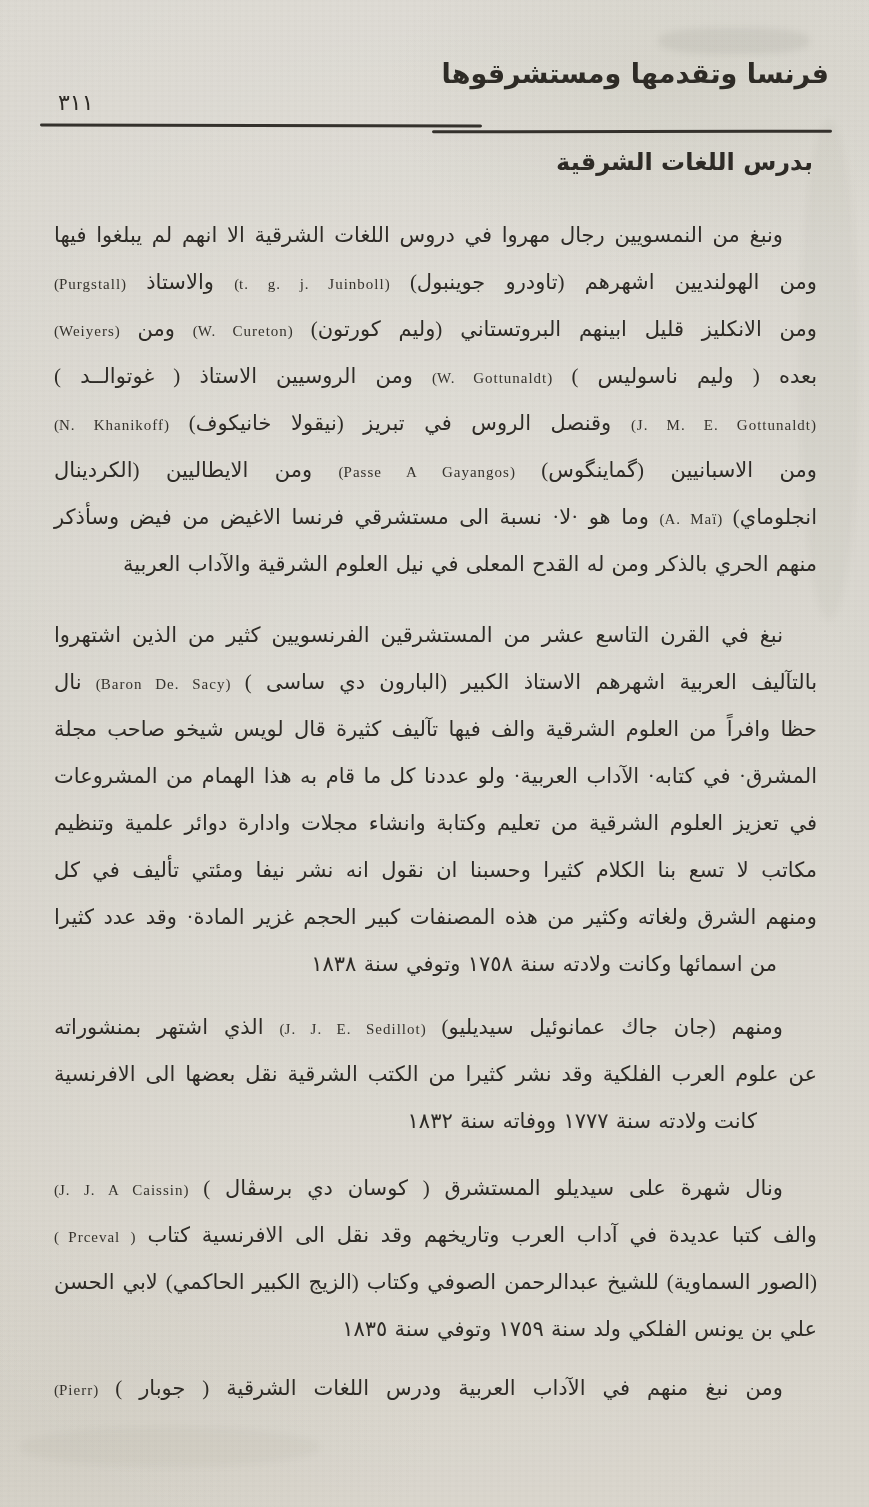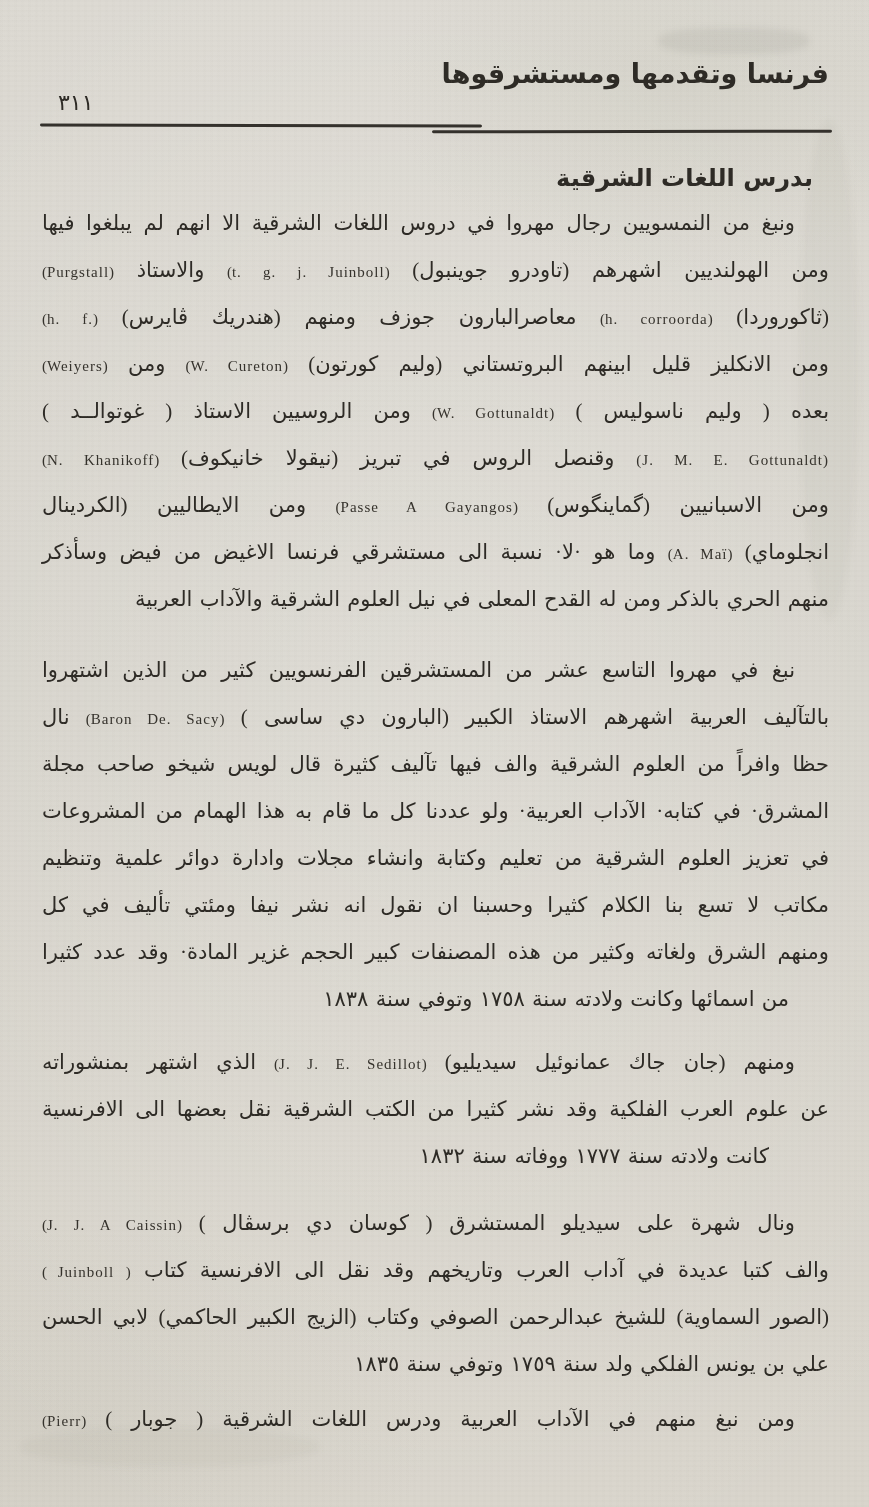--- a/index.html
+++ b/index.html
@@ -30,27 +30,27 @@
 
   .header-row{position:absolute;top:58px;left:40px;right:40px;height:48px;}
   .pageno{position:absolute;left:18px;top:8px;font-size:22px;letter-spacing:2px;font-family:"DejaVu Sans",sans-serif;margin-top:24px;}
   .title{position:absolute;left:0;right:0;top:0;text-align:right;font-size:27px;font-weight:bold;font-family:"DejaVu Sans",sans-serif;}
 
   .rule{position:absolute;background:#34312c;height:3px;border-radius:2px;}
   .rule.left{top:124px;left:40px;width:442px;transform:rotate(0.12deg);}
   .rule.right{top:130px;left:432px;width:400px;transform:rotate(-0.1deg);}
 
   .section-heading{
-    position:absolute;top:164px;right:56px;
+    position:absolute;top:148px;right:56px;
     font-size:24px;font-weight:bold;direction:rtl;
     font-family:"DejaVu Sans",sans-serif;
   }
 
   .body-text{position:absolute;top:200px;left:42px;right:40px;direction:rtl;}
-  .para{margin:0;}
+  .para{margin:12px;}
   .para.p2{margin-top:24px;}
   .para.p3{margin-top:16px;}
   .para.p4{margin-top:20px;}
   .para.p5{margin-top:8px;}
   .line{
     height:47px;line-height:47px;font-size:21px;
     text-align:justify;text-align-last:justify;-moz-text-align-last:justify;
     word-spacing:2px;white-space:nowrap;
   }
   .line.first{padding-right:34px;}
@@ -79,49 +79,48 @@
 <div class="rule left"></div>
 <div class="rule right"></div>
 
 <div class="section-heading">بدرس اللغات الشرقية</div>
 
 <div class="body-text">
 
   <div class="para p1">
     <div class="line first">ونبغ من النمسويين رجال مهروا في دروس اللغات الشرقية الا انهم لم يبلغوا فيها</div>
     <div class="line">ومن الهولنديين اشهرهم (تاودرو جوينبول) <span class="lat" dir="ltr">(t. g. j. Juinboll)</span> والاستاذ <span class="lat" dir="ltr">(Purgstall)</span></div>
-    <div class="line">(ثاكوروردا) <span class="lat" dir="ltr">(h. corroorda)</span> معاصرالبارون جوزف ومنهم (هندريك ڤايرس) <span class="lat" dir="ltr">(h. f.)</span></div>
     <div class="line">ومن الانكليز قليل ابينهم البروتستاني (وليم كورتون) <span class="lat" dir="ltr">(W. Cureton)</span> ومن <span class="lat" dir="ltr">(Weiyers)</span></div>
     <div class="line">بعده ( وليم ناسوليس ) <span class="lat" dir="ltr">(W. Gottunaldt)</span> ومن الروسيين الاستاذ ( غوتوالــد )</div>
     <div class="line"><span class="lat" dir="ltr">(J. M. E. Gottunaldt)</span> وقنصل الروس في تبريز (نيقولا خانيكوف) <span class="lat" dir="ltr">(N. Khanikoff)</span></div>
     <div class="line">ومن الاسبانيين (گماينگوس) <span class="lat" dir="ltr">(Passe A Gayangos)</span> ومن الايطاليين (الكردينال</div>
     <div class="line">انجلوماي) <span class="lat" dir="ltr">(A. Maï)</span> وما هو ·لا· نسبة الى مستشرقي فرنسا الاغيض من فيض وسأذكر</div>
     <div class="line end">منهم الحري بالذكر ومن له القدح المعلى في نيل العلوم الشرقية والآداب العربية</div>
   </div>
 
   <div class="para p2">
-    <div class="line first">نبغ في مهروا التاسع عشر من المستشرقين الفرنسويين كثير من الذين اشتهروا</div>
+    <div class="line first">نبغ في القرن التاسع عشر من المستشرقين الفرنسويين كثير من الذين اشتهروا</div>
     <div class="line">بالتآليف العربية اشهرهم الاستاذ الكبير (البارون دي ساسى ) <span class="lat" dir="ltr">(Baron De. Sacy)</span> نال</div>
     <div class="line">حظا وافراً من العلوم الشرقية والف فيها تآليف كثيرة قال لويس شيخو صاحب مجلة</div>
     <div class="line">المشرق· في كتابه· الآداب العربية· ولو عددنا كل ما قام به هذا الهمام من المشروعات</div>
     <div class="line">في تعزيز العلوم الشرقية من تعليم وكتابة وانشاء مجلات وادارة دوائر علمية وتنظيم</div>
     <div class="line">مكاتب لا تسع بنا الكلام كثيرا وحسبنا ان نقول انه نشر نيفا ومئتي تأليف في كل</div>
     <div class="line">ومنهم الشرق ولغاته وكثير من هذه المصنفات كبير الحجم غزير المادة· وقد عدد كثيرا</div>
     <div class="line end pr40">من اسمائها وكانت ولادته سنة ١٧٥٨ وتوفي سنة ١٨٣٨</div>
   </div>
 
   <div class="para p3">
     <div class="line first">ومنهم (جان جاك عمانوئيل سيديليو) <span class="lat" dir="ltr">(J. J. E. Sedillot)</span> الذي اشتهر بمنشوراته</div>
     <div class="line">عن علوم العرب الفلكية وقد نشر كثيرا من الكتب الشرقية نقل بعضها الى الافرنسية</div>
     <div class="line end pr60">كانت ولادته سنة ١٧٧٧ ووفاته سنة ١٨٣٢</div>
   </div>
 
   <div class="para p4">
     <div class="line first">ونال شهرة على سيديلو المستشرق ( كوسان دي برسڤال ) <span class="lat" dir="ltr">(J. J. A Caissin)</span></div>
-    <div class="line">والف كتبا عديدة في آداب العرب وتاريخهم وقد نقل الى الافرنسية كتاب <span class="lat" dir="ltr">( Juinboll )</span></div>
+    <div class="line">والف كتبا عديدة في آداب العرب وتاريخهم وقد نقل الى الافرنسية كتاب <span class="lat" dir="ltr">( Prceval )</span></div>
     <div class="line">(الصور السماوية) للشيخ عبدالرحمن الصوفي وكتاب (الزيج الكبير الحاكمي) لابي الحسن</div>
     <div class="line end">علي بن يونس الفلكي ولد سنة ١٧٥٩ وتوفي سنة ١٨٣٥</div>
   </div>
 
   <div class="para p5">
     <div class="line first">ومن نبغ منهم في الآداب العربية ودرس اللغات الشرقية ( جوبار ) <span class="lat" dir="ltr">(Pierr)</span></div>
   </div>
 
 </div>
 

